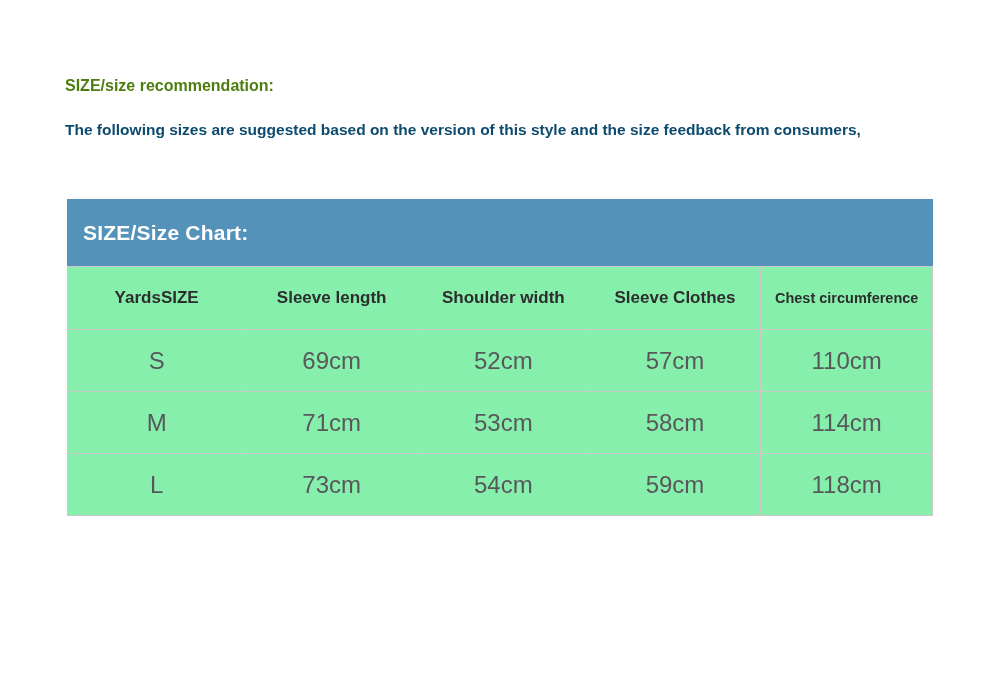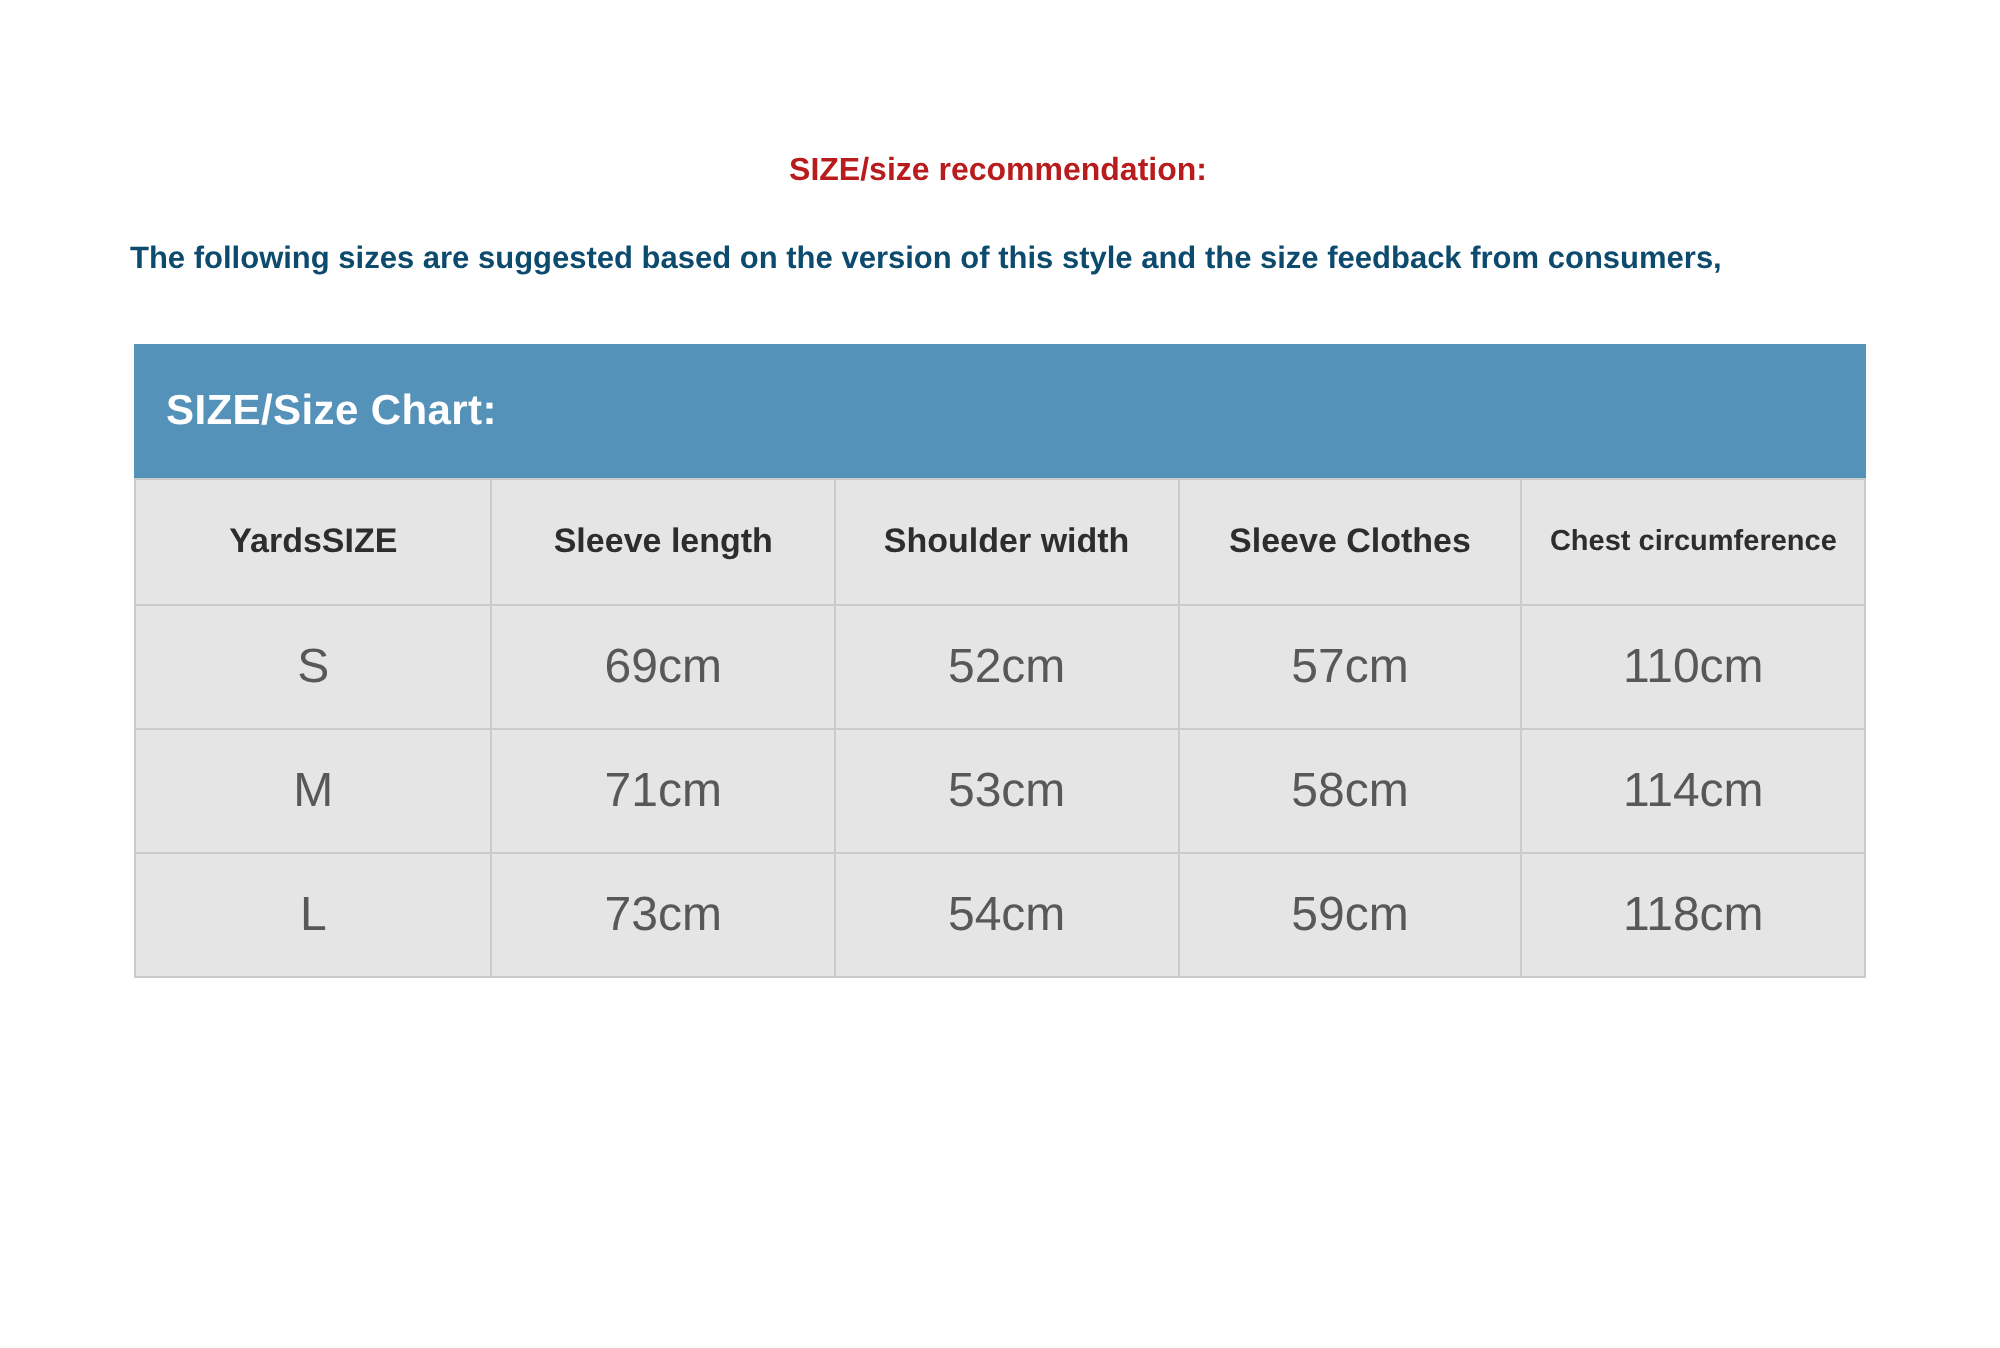--- a/index.html
+++ b/index.html
@@ -13,54 +13,53 @@
     font-family: "Liberation Sans", sans-serif;
     overflow: hidden;
   }
   .content {
     padding: 76px 0 0 65px;
     width: 868px;
   }
   .rec-heading {
     font-size: 16px;
     font-weight: bold;
-    color: #b91c1c;
+    color: #4d7c0f;
     line-height: 19px;
     margin: 0 0 25px 0;
-    text-align: center;
   }
   .rec-text {
     font-size: 15.5px;
     font-weight: bold;
     color: #0c4a6e;
     line-height: 19.5px;
     margin: 0;
   }
   .chart-bar {
-    margin-top: 13px;
+    margin-top: 40px;
     margin-left: 2px;
     width: 850px;
     height: 67px;
     background: #5592b9;
     display: flex;
     align-items: center;
     padding-left: 16px;
   }
   .chart-bar-title {
     color: #ffffff;
     font-size: 21px;
     font-weight: bold;
     letter-spacing: 0.2px;
   }
   table.size-table {
     margin-left: 2px;
     width: 866px;
     border-collapse: collapse;
     table-layout: fixed;
-    background: #e5e5e5;
+    background: #86efac;
   }
   table.size-table th,
   table.size-table td {
     border: 1px solid #cbcbcb;
     text-align: center;
     vertical-align: middle;
     padding: 0;
   }
   table.size-table th {
     height: 62px;

